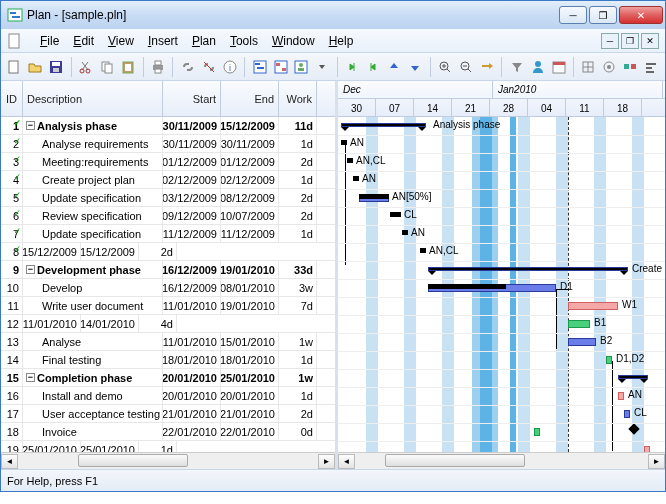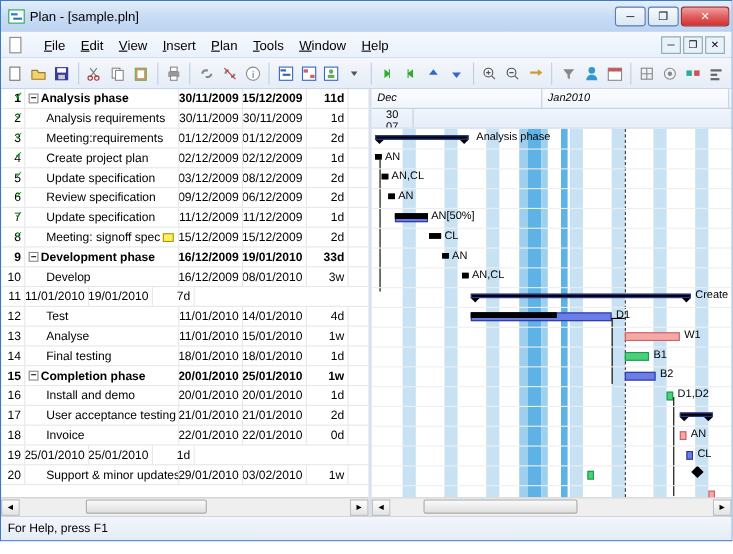--- a/index.html
+++ b/index.html
@@ -32,21 +32,21 @@
   .gc.id{width:22px;justify-content:flex-end; position:relative;}
   .gc.desc{width:140px;}
   .gc.start{width:58px;justify-content:flex-end;} .gc.end{width:58px;justify-content:flex-end;} .gc.work{width:38px;justify-content:flex-end;}
   .check{position:absolute; right:1px; top:1px; color:#0a0; font-size:9px;}
   .expander{display:inline-block;width:9px;height:9px;border:1px solid #888;margin-right:2px;line-height:7px;text-align:center;font-size:9px;background:#fff;}
   .note{display:inline-block;width:10px;height:8px;background:#ffee66;border:1px solid #aa9900;margin-left:2px;}
   .ganttpane { flex:1; display:flex; flex-direction:column; position:relative; }
   .ghead2 { height:36px; background:linear-gradient(#fafcff,#e7eef9); border-bottom:1px solid #c0cde0; position:relative; overflow:hidden; }
   .monthrow { height:18px; display:flex; border-bottom:1px solid #c0cde0;}
   .monthrow .m{border-right:1px solid #c0cde0; font-size:10px; padding-left:5px; display:flex; align-items:center;font-style:italic;}
-  .dayrow { height:18px; display:flex;flex-direction:column;}
+  .dayrow { height:18px; display:flex;}
   .dayrow .d{width:38px; border-right:1px solid #c0cde0; font-size:10px; display:flex; align-items:center; justify-content:center;}
   .gantt { flex:1; position:relative; overflow:hidden; background:#fff; }
   .weekend{position:absolute; top:0; bottom:0; background:#c8e2f4; }
   .holiday{position:absolute; top:0; bottom:0; background:#9dd0ef; }
   .shade{position:absolute; top:0; bottom:0; background:#5db3e6;}
   .rowline{position:absolute; left:0; right:0; height:1px; background:#eee;}
   .bar{position:absolute; height:8px; background:#6a7de8; border:1px solid #2a3a99;}
   .bar.black{background:#000;border-color:#000;height:5px;}
   .bar.summary{background:#000;height:4px;}
   .bar.summary:before,.bar.summary:after{content:"";position:absolute;top:3px;border:4px solid transparent;border-top-color:#000;}
@@ -267,35 +267,42 @@
         <svg width="16" height="16">
           <rect x="3" y="4" width="10" height="2" fill="#666"></rect>
           <rect x="3" y="8" width="6" height="2" fill="#666"></rect>
           <rect x="3" y="12" width="8" height="2" fill="#666"></rect>
         </svg>
       </div>
   </div>
 
   <div class="content">
     <div class="gridpane">
+      <div class="ghead">
+        <div class="gh id">ID</div>
+        <div class="gh desc">Description</div>
+        <div class="gh start">Start</div>
+        <div class="gh end">End</div>
+        <div class="gh work">Work</div>
+      </div>
       <div class="grows" id="grows">
           <div class="grow bold">
             <div class="gc id">1<span class="check">✓</span></div>
             <div class="gc desc">
               <span class="expander">−</span>
               <span style="padding-left:0px">Analysis phase</span>
             </div>
             <div class="gc start">30/11/2009</div>
             <div class="gc end">15/12/2009</div>
             <div class="gc work">11d</div>
           </div>
           <div class="grow">
             <div class="gc id">2<span class="check">✓</span></div>
             <div class="gc desc">
-              <span style="padding-left:16px">Analysis requirements</span>
+              <span style="padding-left:16px">Analyse requirements</span>
             </div>
             <div class="gc start">30/11/2009</div>
             <div class="gc end">30/11/2009</div>
             <div class="gc work">1d</div>
           </div>
           <div class="grow">
             <div class="gc id">3<span class="check">✓</span></div>
             <div class="gc desc">
               <span style="padding-left:16px">Meeting:requirements</span>
             </div>
@@ -320,38 +327,34 @@
             <div class="gc start">03/12/2009</div>
             <div class="gc end">08/12/2009</div>
             <div class="gc work">2d</div>
           </div>
           <div class="grow">
             <div class="gc id">6<span class="check">✓</span></div>
             <div class="gc desc">
               <span style="padding-left:16px">Review specification</span>
             </div>
             <div class="gc start">09/12/2009</div>
-            <div class="gc end">06/12/2009</div>
+            <div class="gc end">10/07/2009</div>
             <div class="gc work">2d</div>
           </div>
           <div class="grow">
             <div class="gc id">7<span class="check">✓</span></div>
             <div class="gc desc">
               <span style="padding-left:16px">Update specification</span>
             </div>
             <div class="gc start">11/12/2009</div>
             <div class="gc end">11/12/2009</div>
             <div class="gc work">1d</div>
           </div>
           <div class="grow">
             <div class="gc id">8<span class="check">✓</span></div>
-            <div class="gc desc">
-              <span style="padding-left:16px">Meeting: signoff spec</span>
-              <span class="note"></span>
-            </div>
             <div class="gc start">15/12/2009</div>
             <div class="gc end">15/12/2009</div>
             <div class="gc work">2d</div>
           </div>
           <div class="grow bold">
             <div class="gc id">9</div>
             <div class="gc desc">
               <span class="expander">−</span>
               <span style="padding-left:0px">Development phase</span>
             </div>
@@ -363,29 +366,29 @@
             <div class="gc id">10</div>
             <div class="gc desc">
               <span style="padding-left:16px">Develop</span>
             </div>
             <div class="gc start">16/12/2009</div>
             <div class="gc end">08/01/2010</div>
             <div class="gc work">3w</div>
           </div>
           <div class="grow">
             <div class="gc id">11</div>
+            <div class="gc desc">
+              <span style="padding-left:16px">Write user document</span>
+            </div>
             <div class="gc start">11/01/2010</div>
             <div class="gc end">19/01/2010</div>
             <div class="gc work">7d</div>
           </div>
           <div class="grow">
             <div class="gc id">12</div>
-            <div class="gc desc">
-              <span style="padding-left:16px">Test</span>
-            </div>
             <div class="gc start">11/01/2010</div>
             <div class="gc end">14/01/2010</div>
             <div class="gc work">4d</div>
           </div>
           <div class="grow">
             <div class="gc id">13</div>
             <div class="gc desc">
               <span style="padding-left:16px">Analyse</span>
             </div>
             <div class="gc start">11/01/2010</div>

